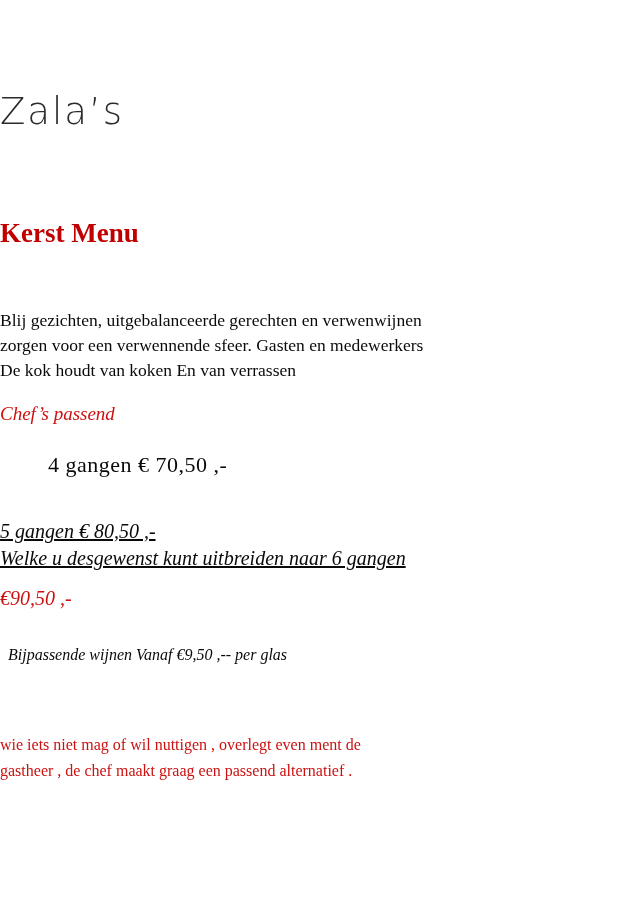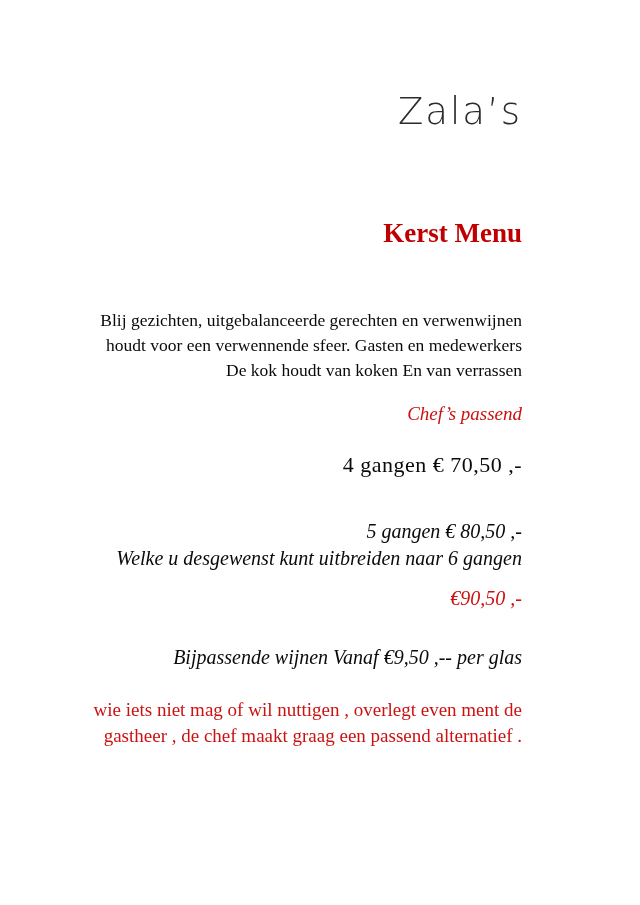--- a/index.html
+++ b/index.html
@@ -10,21 +10,21 @@
   body {
     width: 640px;
     height: 905px;
     background: var(--background, #ffffff);
     font-family: "Liberation Serif", serif;
     overflow: hidden;
   }
   .page {
     width: 522px;
     height: 905px;
-    text-align: right;
+    text-align: left;
     background: var(--background, #ffffff);
   }
   .logo {
     padding-top: 90px;
     font-family: "DejaVu Sans", sans-serif;
     font-weight: 300;
     font-size: 37px;
     letter-spacing: 2px;
     color: #2b2b2b;
     line-height: 1.2;
@@ -57,54 +57,56 @@
     line-height: 1.2;
     letter-spacing: 0.5px;
     padding-left: 48px;
   }
   .course-5-group {
     margin-top: 40px;
     font-size: 20px;
     font-style: italic;
     line-height: 27px;
     color: var(--ink, #0a0a0a);
+    text-decoration: underline;
   }
   .course-6-price {
     margin-top: 14px;
     font-size: 20px;
     font-style: italic;
     color: var(--accent_red, #cc1111);
     line-height: 1.2;
   }
   .wine-note {
     margin-top: 35px;
-    font-size: 20px;
+    font-size: 16px;
     font-style: italic;
     color: var(--ink, #0a0a0a);
     line-height: 1.2;
+    padding-left: 8px;
   }
   .allergy-note {
-    margin-top: 28px;
-    font-size: 19px;
+    margin-top: 68px;
+    font-size: 16px;
     line-height: 26px;
     color: var(--accent_red, #cc1111);
   }
 </style>
 </head>
 <body>
 
 <div class="page">
 
   <div class="logo">Zala’s</div>
 
   <h1 class="menu-title">Kerst Menu</h1>
 
   <div class="intro">
     <div>Blij gezichten, uitgebalanceerde gerechten en verwenwijnen</div>
-    <div>houdt voor een verwennende sfeer. Gasten en medewerkers</div>
+    <div>zorgen voor een verwennende sfeer. Gasten en medewerkers</div>
     <div>De kok houdt van koken En van verrassen</div>
   </div>
 
   <div class="chefs-choice">Chef’s passend</div>
 
   <div class="course-4">4 gangen € 70,50 ,-</div>
 
   <div class="course-5-group">
     <div>5 gangen € 80,50 ,-</div>
     <div>Welke u desgewenst kunt uitbreiden naar 6 gangen</div>

